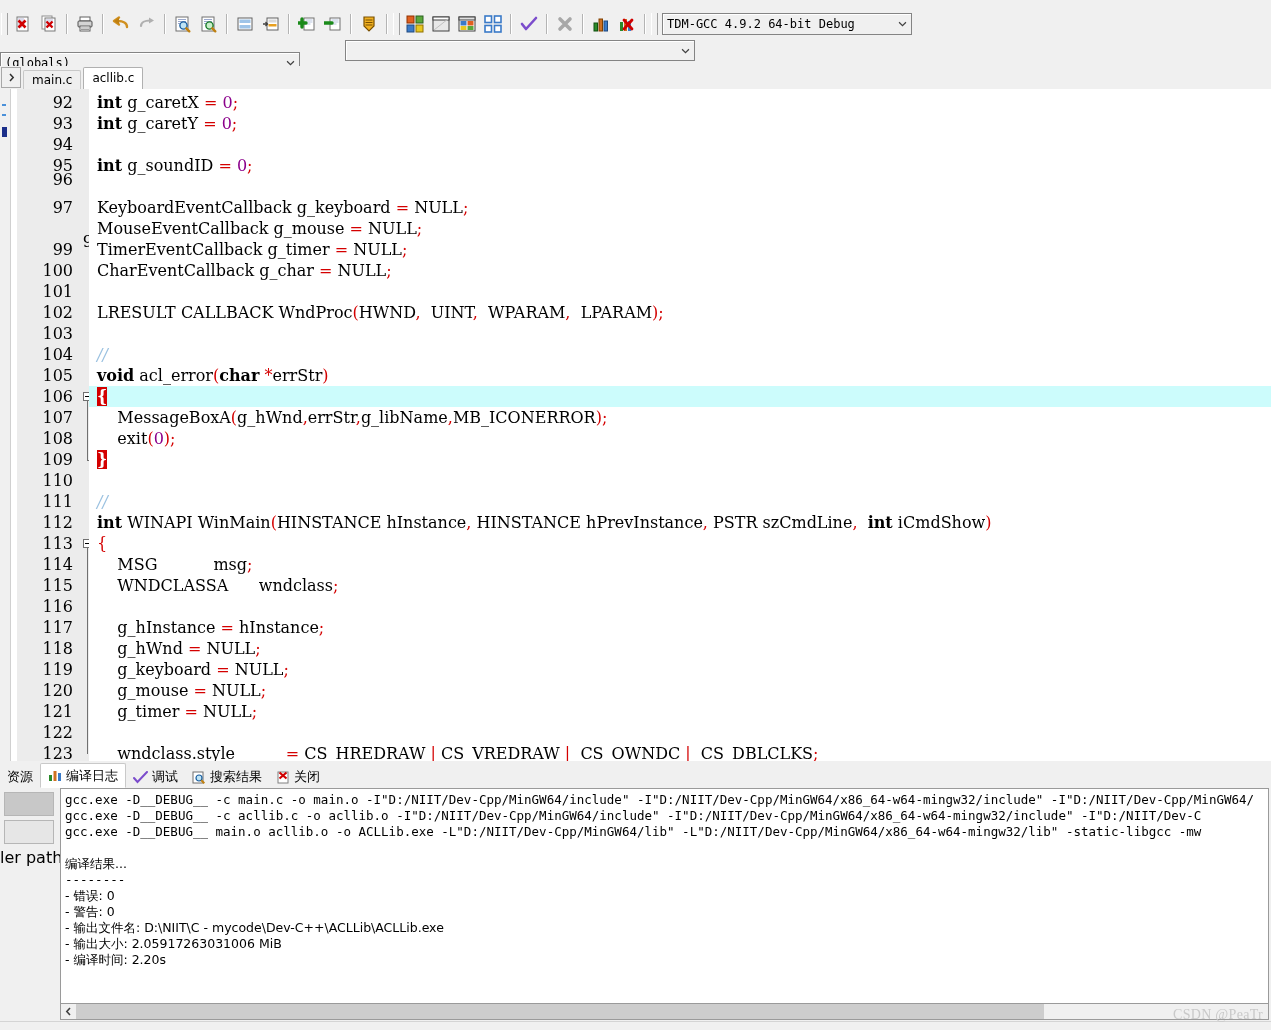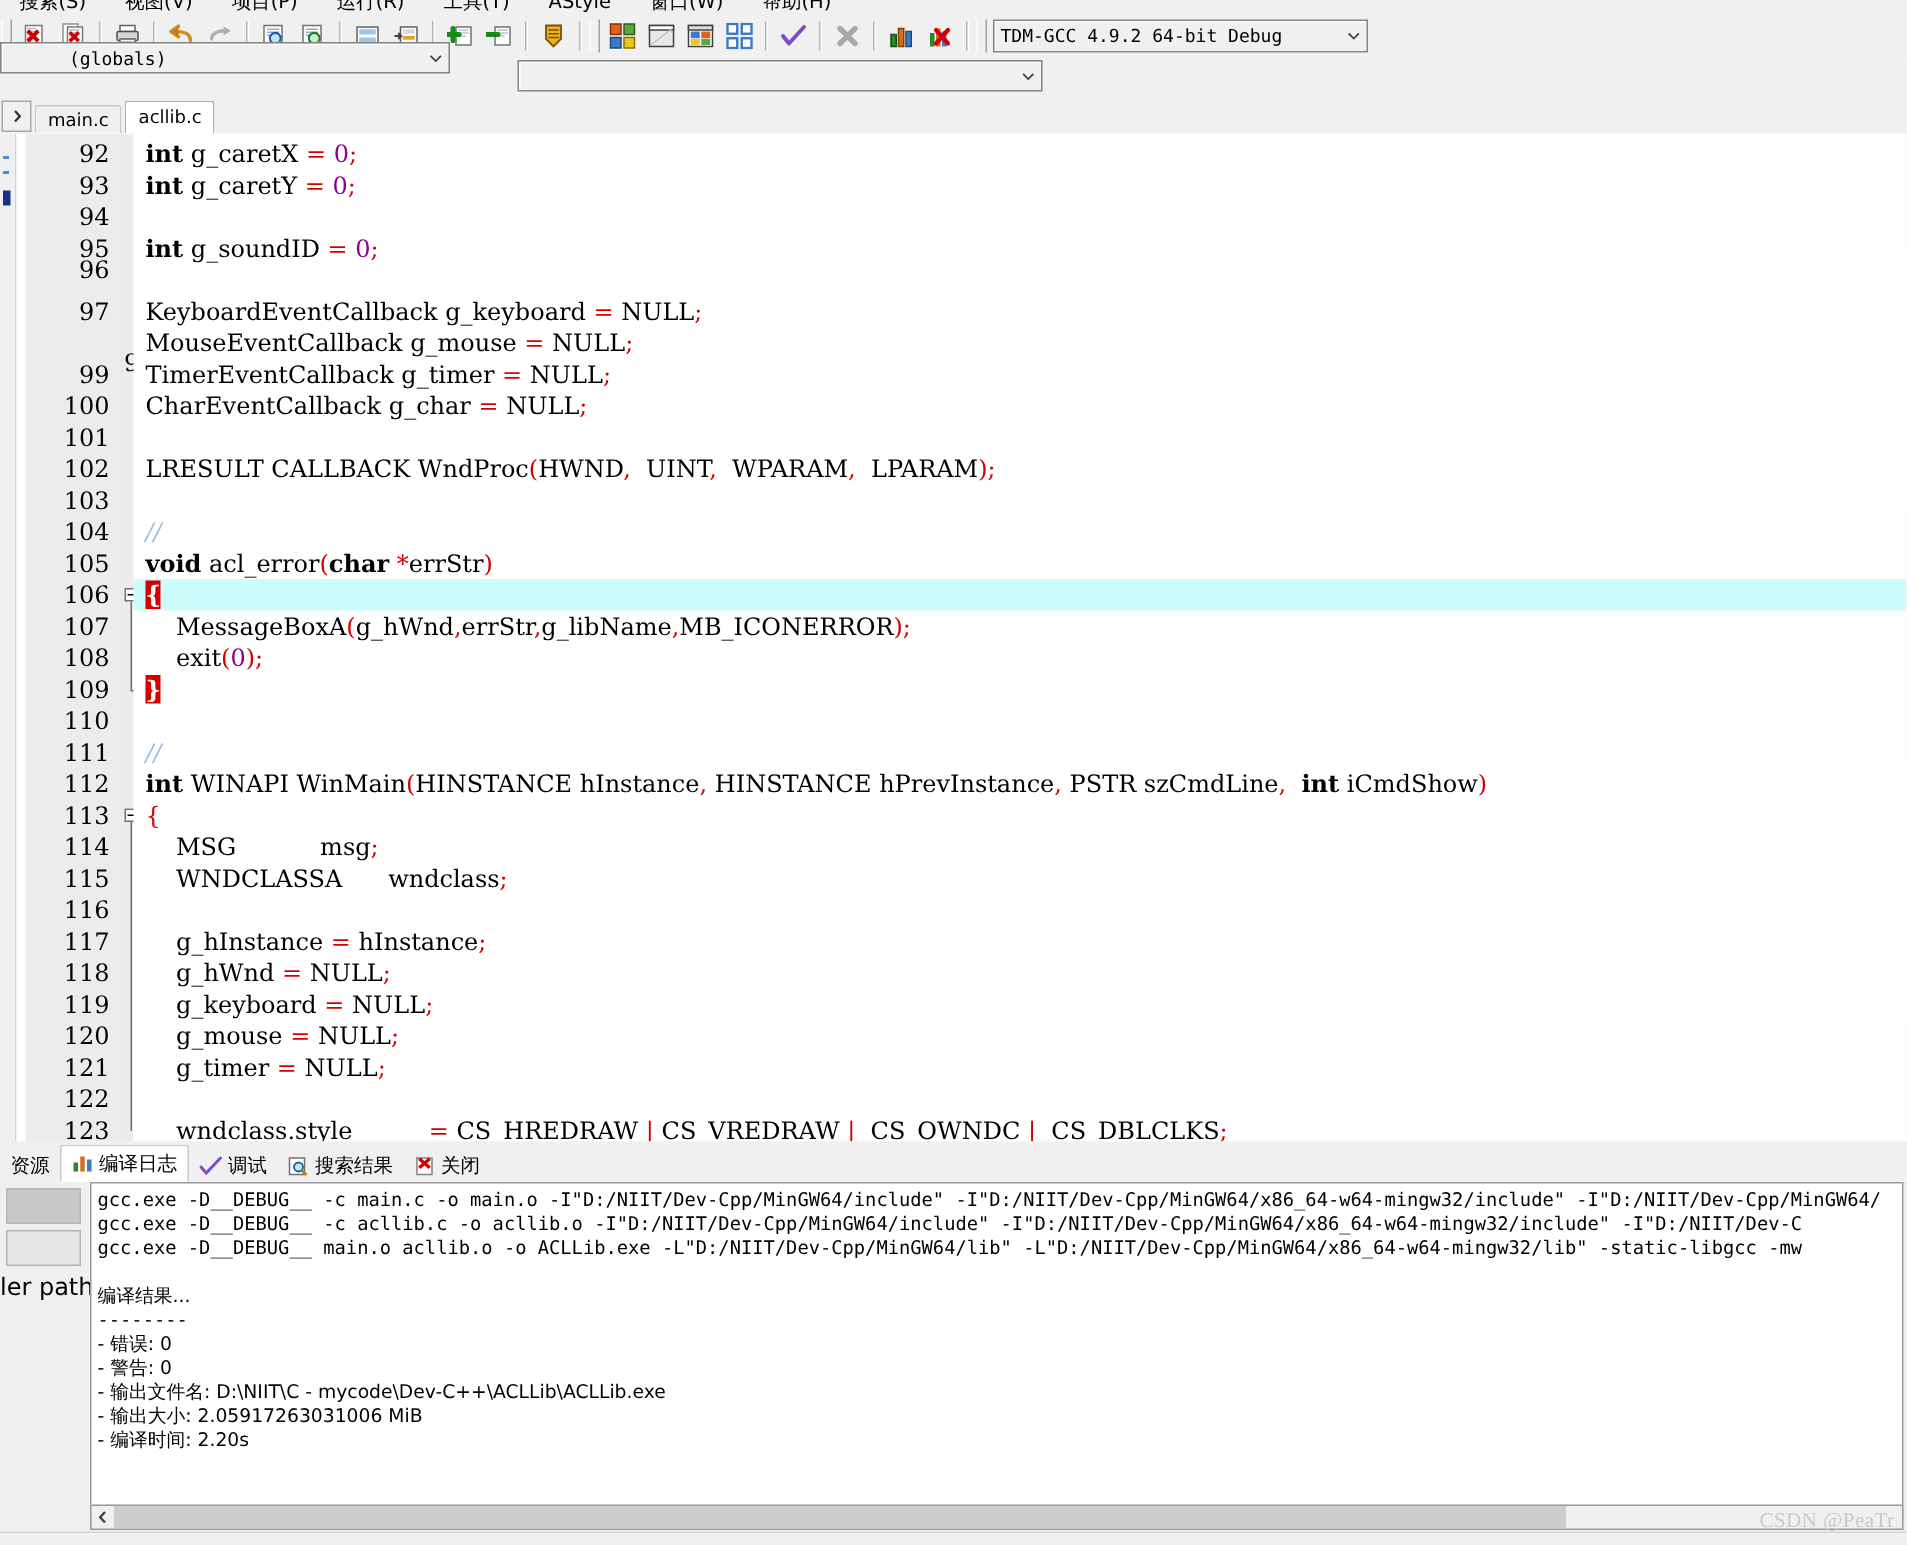--- a/index.html
+++ b/index.html
@@ -54,21 +54,21 @@
     box-shadow:inset 1px 1px 0 #fff;
     display:flex;align-items:center;
     font-family:"DejaVu Sans Mono","Liberation Mono",monospace;
     font-size:12px;color:#000;
     box-sizing:border-box;
   }
   .combo .ctext{flex:1;padding-left:4px;overflow:hidden;white-space:nowrap;}
   .combo .carrow{
     width:17px;height:19px;display:flex;align-items:center;justify-content:center;
   }
-  .combo1{position:absolute;left:0;top:28px;width:300px;padding-left:41px;}
+  .combo1{position:absolute;left:0;top:52px;width:300px;}
   .combo2{position:absolute;left:345px;top:40px;width:350px;}
   .chev{width:9px;height:6px;}
 
   
   .tabstrip{
     position:absolute;left:0;top:66px;width:1271px;height:23px;
     background:#f0f0f0;display:flex;align-items:flex-end;
   }
   .tab-scroll{
     width:18px;height:19px;margin-left:1px;margin-bottom:1px;
@@ -196,32 +196,20 @@
     font-size:14px;color:#c9c9c9;
     font-family:Liberation Serif, serif;
     letter-spacing:.3px;
   }
 </style>
 </head>
 <body>
 
 <div id="app">
 
-  <div class="menubar">
-    <div class="mitems" id="menu-items">
-        <div class="mitem">搜索(S)</div>
-        <div class="mitem">视图(V)</div>
-        <div class="mitem">项目(P)</div>
-        <div class="mitem">运行(R)</div>
-        <div class="mitem">工具(T)</div>
-        <div class="mitem">AStyle</div>
-        <div class="mitem">窗口(W)</div>
-        <div class="mitem">帮助(H)</div>
-      </div>
-  </div>
 
   <div class="toolbar">
     <div class="tb-grip"></div>
 
     <div class="tbtn">
       <svg width="18" height="18" viewBox="0 0 18 18">
         <rect x="3" y="2" width="11" height="14" fill="#fff" stroke="#787878"></rect>
         <path d="M4 4h6M4 6h6M4 8h5M4 10h6M4 12h4" stroke="#b8b8d8" stroke-width="1"></path>
         <path d="M4.5 5.5l7 7M11.5 5.5l-7 7" stroke="#d00000" stroke-width="2.6"></path>
       </svg>

